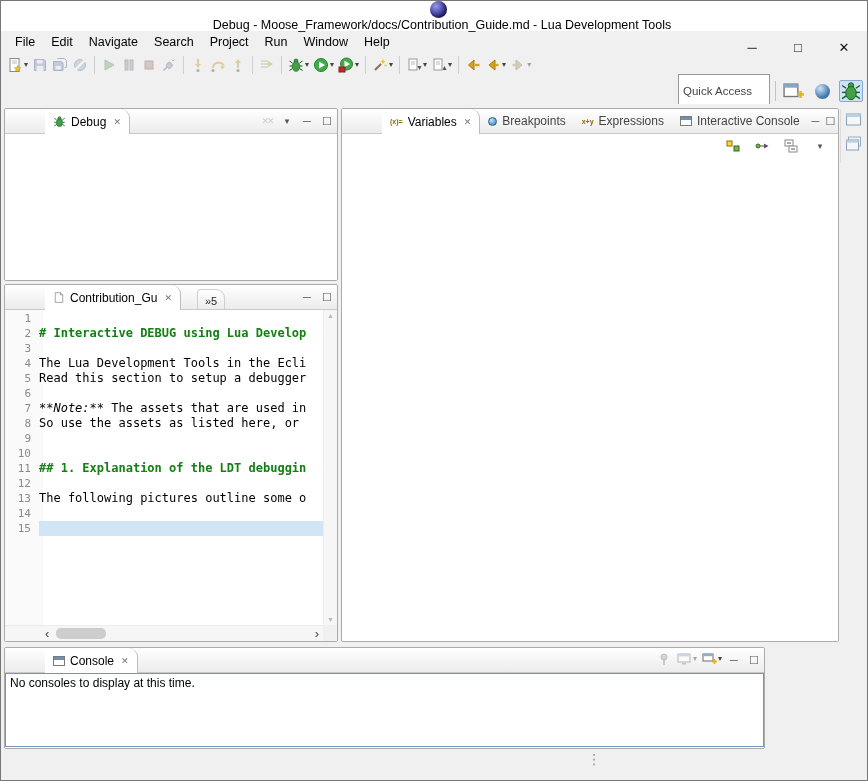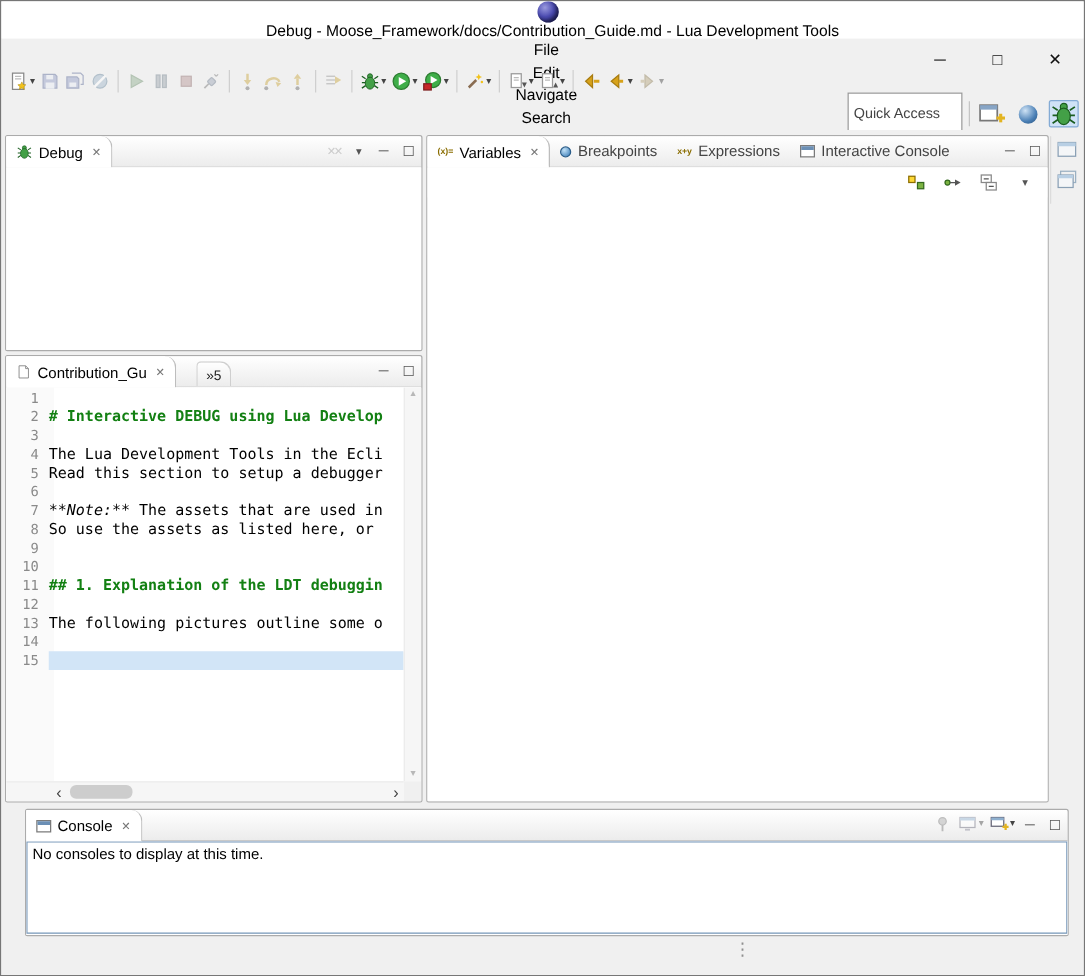--- a/index.html
+++ b/index.html
@@ -13,21 +13,21 @@
   .titlebar { height:30px; background:#fff; display:flex; align-items:center; padding-left:8px;flex-direction:column; }
   .app-icon { width:17px; height:17px; border-radius:50%;
     background:radial-gradient(circle at 35% 30%, #9a9ade 0%, #4b4bb0 45%, #1d1d66 100%);
     box-shadow:inset -2px -2px 3px rgba(0,0,0,.45); flex:0 0 17px; }
   .title-text { margin-left:8px; font-size:12.5px; color:#000; white-space:nowrap; }
   .win-controls { margin-left:auto; display:flex; height:30px; }
   .win-btn { width:46px; height:30px; display:flex; align-items:center; justify-content:center;
              font-size:13px; color:#111; }
 
   
-  .menubar { height:21px; display:flex; align-items:center; padding-left:6px; background:#f0f0f0;flex-direction:column; }
+  .menubar { height:21px; display:flex; align-items:center; padding-left:6px; background:#f0f0f0; }
   .menu-item { padding:2px 8px; font-size:12.5px; color:#000; cursor:default; }
 
   
   .toolbar { height:26px; display:flex; align-items:center; padding-left:4px; background:#f0f0f0; }
   .tbtn { height:22px; min-width:20px; padding:0 2px; display:flex; align-items:center;
           justify-content:center; border-radius:2px; }
   .tbtn svg { width:16px; height:16px; display:block; }
   .drop { font-size:8px; color:#444; margin-left:1px; line-height:1; }
   .dis { opacity:.45; }
   .tsep { width:1px; height:18px; background:#cfcfcf; margin:0 4px; flex:0 0 1px; }
@@ -49,32 +49,32 @@
   .main { position:absolute; left:0; top:103px; right:0; bottom:0; background:#f0f0f0; }
 
   .part { position:absolute; border:1px solid #ababab; background:#fff; display:flex;
           flex-direction:column; border-radius:2px; }
   .part-hd { height:25px; flex:0 0 25px; background:linear-gradient(#ffffff,#ececec);
              border-bottom:1px solid #c9c9c9; display:flex; align-items:stretch;
              border-radius:2px 2px 0 0; }
   .tab { display:flex; align-items:center; gap:5px; padding:0 8px; font-size:12px; color:#444;
          white-space:nowrap; position:relative; }
   .tab.selected { background:#fff; color:#000; z-index:2; margin-bottom:-1px;
-                  border-right:1px solid #bdbdbd; border-top-right-radius:9px; }
+                  border-right:1px solid #bdbdbd; border-top-right-radius:9px;margin-left:40px; }
   .tclose { font-size:9px; color:#777; margin-left:2px; }
   .hd-spacer { flex:1; }
   .hd-btn { width:20px; display:flex; align-items:center; justify-content:center; font-size:11px;
             color:#555; }
   .hd-btn.small { font-size:9px; }
   .part-body { flex:1; position:relative; background:#fff; overflow:hidden; }
 
   .debug-part   { left:3px;  top:4px;   width:334px; height:173px; }
   .editor-part  { left:3px;  top:180px; width:334px; height:358px; }
   .right-part   { left:340px; top:4px;  width:498px; height:534px; }
-  .console-part { left:19px;  top:543px; width:835px; height:102px; }
+  .console-part { left:3px;  top:543px; width:761px; height:102px; }
 
   
   .mini-console-icon { width:12px; height:10px; border:1px solid #7a7a7a; background:#fff;
                        position:relative; flex:0 0 12px; }
   .mini-console-icon::before { content:""; position:absolute; left:0; top:0; right:0; height:3px;
                                background:#6b8fb5; }
   .bp-dot { width:9px; height:9px; border-radius:50%; border:1px solid #2a5d8a; flex:0 0 9px;
             background:radial-gradient(circle at 35% 30%, #bfe0f7, #3779b5); }
   .vtxt { font-size:7px; font-weight:bold; color:#8a6d00; letter-spacing:0; }
   .xx { font-size:9px; color:#9a9a9a; letter-spacing:-2px; }

